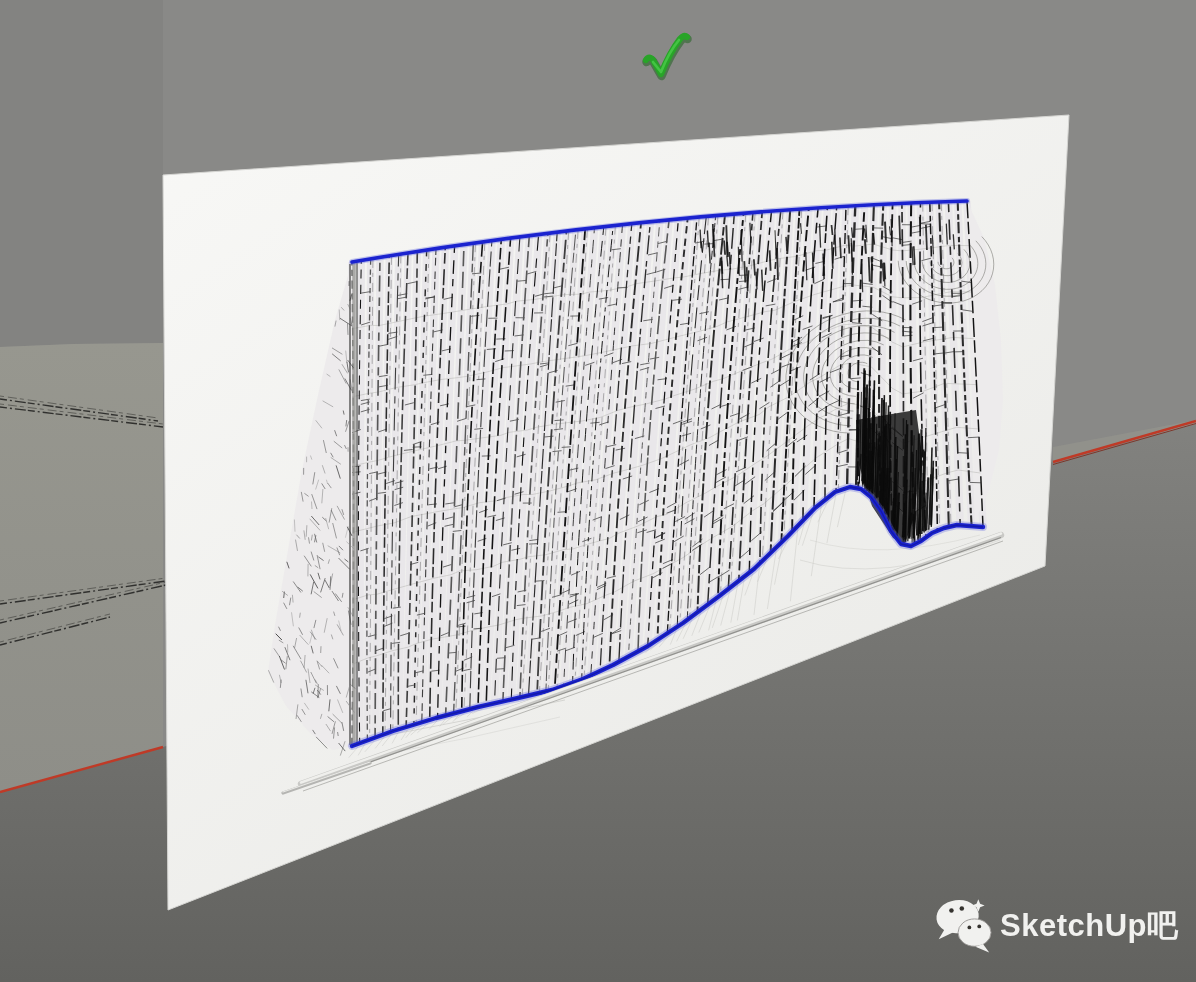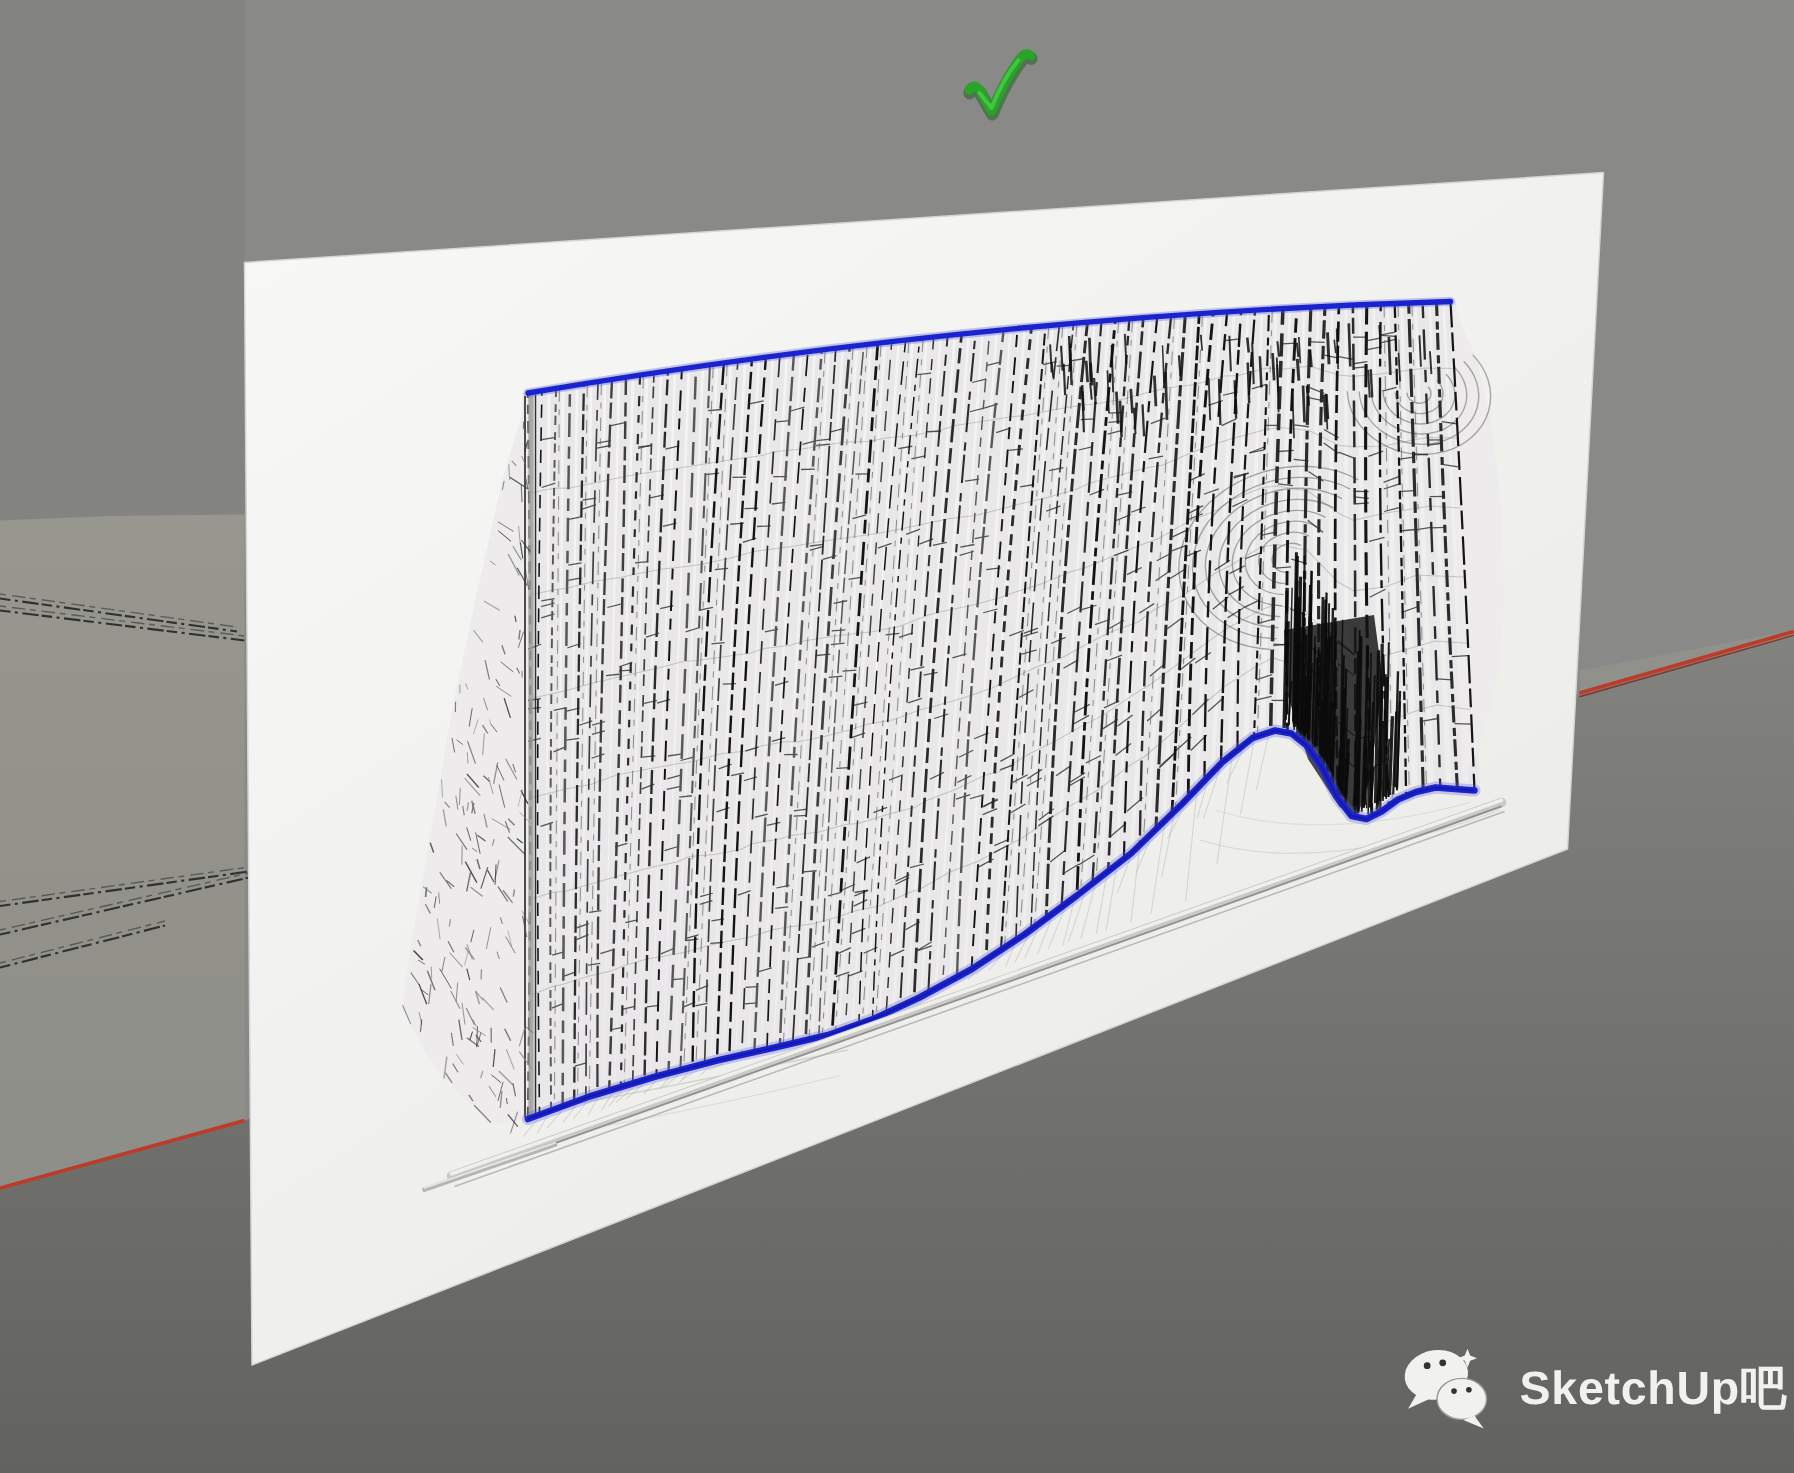--- a/index.html
+++ b/index.html
@@ -1,19 +1,19 @@
 <!DOCTYPE html>
 <html><head>
 <meta charset="utf-8">
 <style>
   html,body{margin:0;padding:0;background:#898987;}
   #app{position:relative;width:1196px;height:982px;overflow:hidden;background:#898987;
        font-family:"Liberation Sans",sans-serif;}
   #scene{position:absolute;left:0;top:0;width:1196px;height:982px;display:block;}
-  .watermark{position:absolute;left:934px;top:896px;display:flex;align-items:center;gap:13px;}
+  .watermark{position:absolute;left:934px;top:896px;display:flex;align-items:center;gap:0;}
   .wm-icon{width:66px;height:60px;flex:0 0 auto;}
   .wm-text{font-size:31px;font-weight:700;letter-spacing:0.5px;color:#f1f1ef;
            line-height:60px;white-space:nowrap;}
 </style>
 </head>
 <body>
 
 <div id="app">
   <svg id="scene" viewBox="0 0 1196 982">
     <defs>

